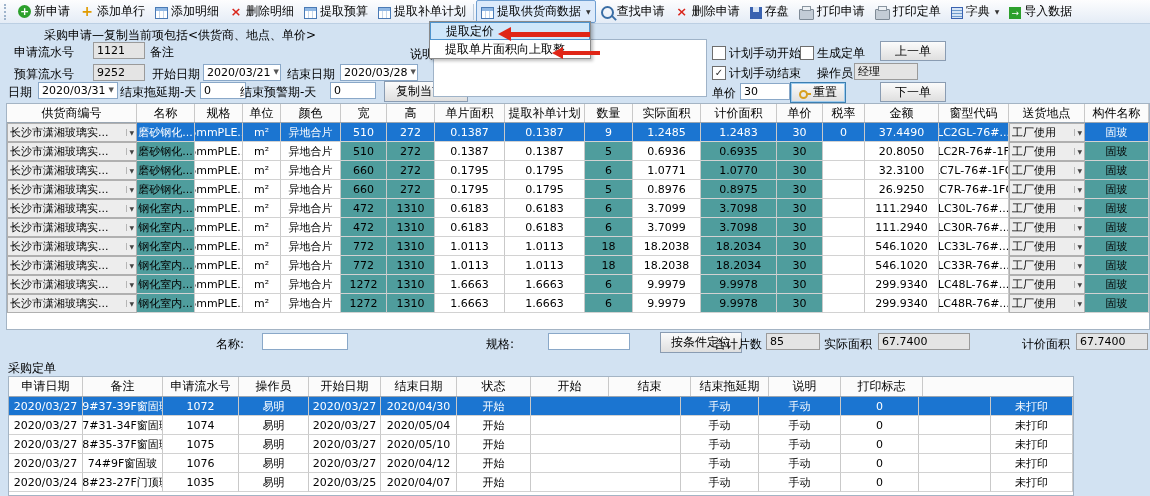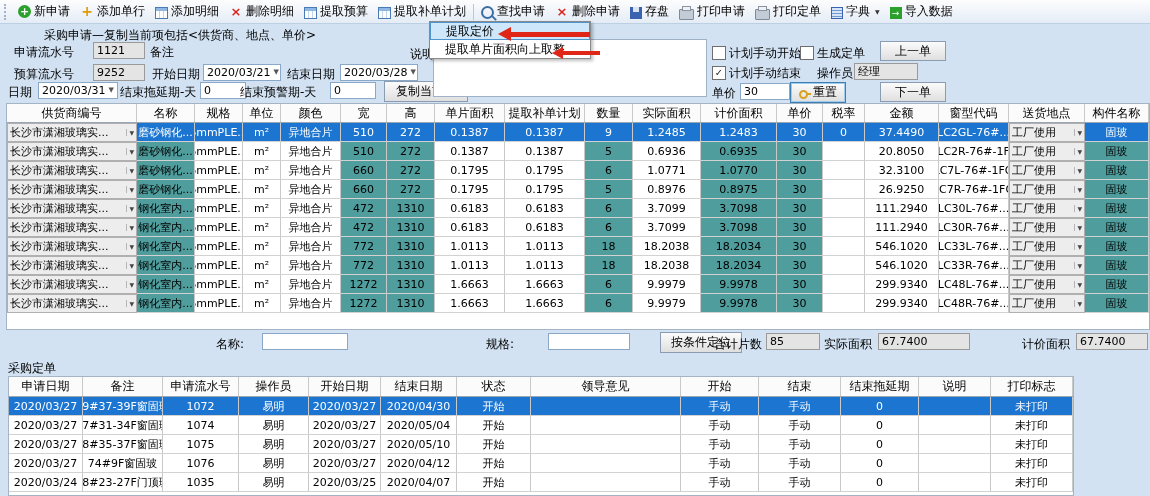--- a/index.html
+++ b/index.html
@@ -106,20 +106,25 @@
     </span>
     <span class="tb-item">
       <span class="ico ico-table"></span>
       <span>提取预算</span>
     </span>
     <span class="tb-item">
       <span class="ico ico-table"></span>
       <span>提取补单计划</span>
     </span>
     <span class="tb-sep"></span>
+    <span class="tb-item active">
+      <span class="ico ico-table"></span>
+      <span>提取供货商数据</span>
+      <span class="caret">▼</span>
+    </span>
     <span class="tb-item">
       <span class="ico ico-search"></span>
       <span>查找申请</span>
     </span>
     <span class="tb-item">
       <span class="ico ico-x">×</span>
       <span>删除申请</span>
     </span>
     <span class="tb-item">
       <span class="ico ico-save"></span>
@@ -815,21 +820,20 @@
   <div class="lbl" style="left:8px;top:361px">采购定单</div>
   <div class="tbl" style="left:8px;top:376px;width:1066px;height:120px">
     <div class="thead" id="orderHead">
         <div class="tcell" style="width: 74px;">申请日期</div>
         <div class="tcell" style="width: 80px;">备注</div>
         <div class="tcell" style="width: 76px;">申请流水号</div>
         <div class="tcell" style="width: 70px;">操作员</div>
         <div class="tcell" style="width: 72px;">开始日期</div>
         <div class="tcell" style="width: 76px;">结束日期</div>
         <div class="tcell" style="width: 74px;">状态</div>
-        <div class="tcell" style="width: 150px;">领导意见</div>
         <div class="tcell" style="width: 78px;">开始</div>
         <div class="tcell" style="width: 82px;">结束</div>
         <div class="tcell" style="width: 78px;">结束拖延期</div>
         <div class="tcell" style="width: 72px;">说明</div>
         <div class="tcell" style="width: 82px;">打印标志</div>
       </div>
     <div id="orderRows">
         <div class="trow sel">
           <div class="tcell" style="width: 74px;">
             <span class="cv">2020/03/27</span>

